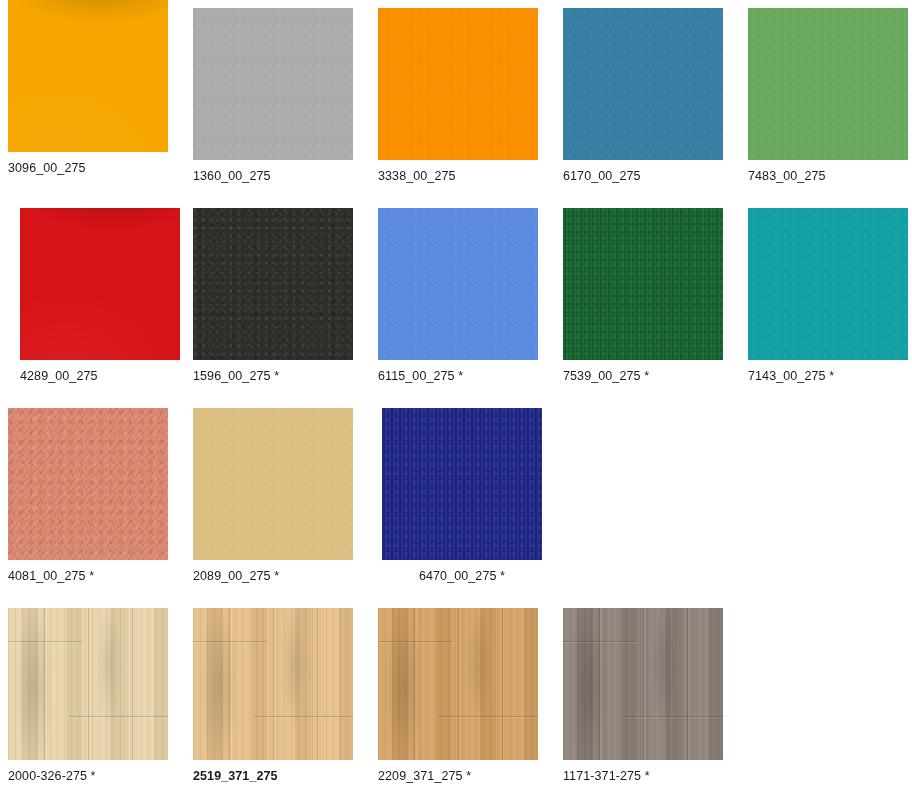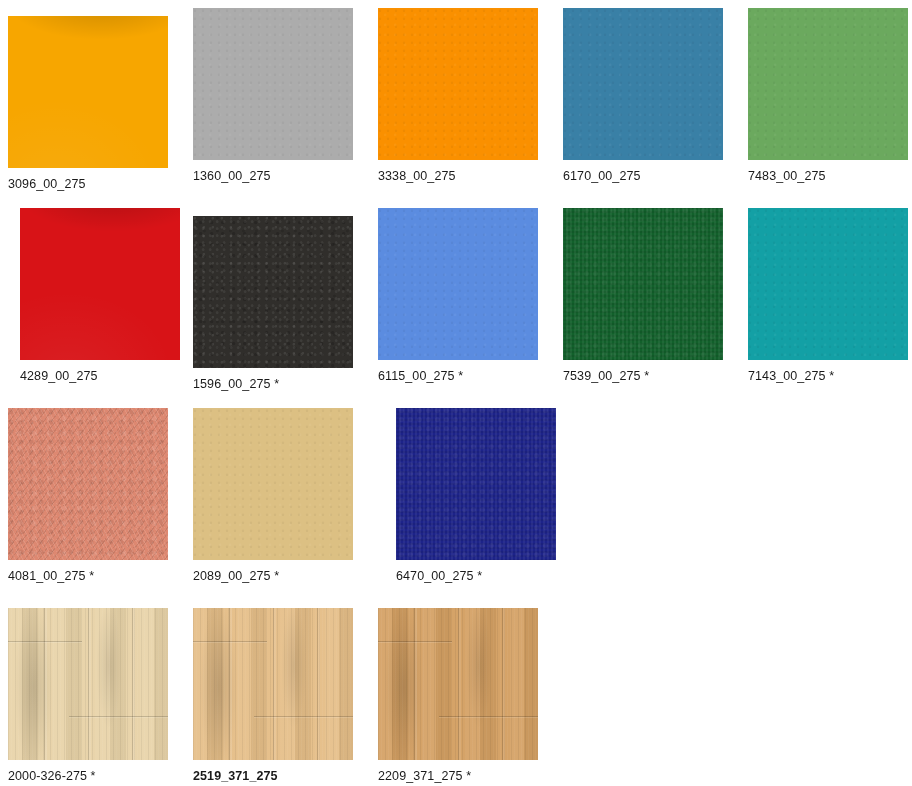--- a/index.html
+++ b/index.html
@@ -136,21 +136,21 @@
     right: 0;
     height: 1px;
     background: rgba(0,0,0,0.17);
     box-shadow: 0 1px 0 rgba(255,255,255,0.13);
   }
 </style>
 </head>
 <body>
 
 <div id="swatch-grid">
-    <div class="swatch-cell" style="left: 8px; top: 16px;">
+    <div class="swatch-cell" style="left: 8px; top: 0;">
       <div class="swatch-tile" style="background: rgb(247, 166, 0);">
         <div class="tex tex-gloss"></div>
       </div>
       <span class="swatch-label">3096_00_275</span>
     </div>
     <div class="swatch-cell" style="left: 193px; top: 8px;">
       <div class="swatch-tile" style="background: rgb(172, 172, 172);">
         <div class="tex tex-matte"></div>
       </div>
       <span class="swatch-label">1360_00_275</span>
@@ -172,21 +172,21 @@
         <div class="tex tex-matte"></div>
       </div>
       <span class="swatch-label">7483_00_275</span>
     </div>
     <div class="swatch-cell" style="left: 20px; top: 208px;">
       <div class="swatch-tile" style="background: rgb(216, 19, 23);">
         <div class="tex tex-gloss"></div>
       </div>
       <span class="swatch-label">4289_00_275</span>
     </div>
-    <div class="swatch-cell" style="left: 193px; top: 216px;">
+    <div class="swatch-cell" style="left: 193px; top: 208px;">
       <div class="swatch-tile" style="background: rgb(48, 46, 43);">
         <div class="tex tex-pebble"></div>
       </div>
       <span class="swatch-label">1596_00_275 *</span>
     </div>
     <div class="swatch-cell" style="left: 378px; top: 208px;">
       <div class="swatch-tile" style="background: rgb(91, 140, 224);">
         <div class="tex tex-matte"></div>
       </div>
       <span class="swatch-label">6115_00_275 *</span>
@@ -208,21 +208,21 @@
         <div class="tex tex-crinkle"></div>
       </div>
       <span class="swatch-label">4081_00_275 *</span>
     </div>
     <div class="swatch-cell" style="left: 193px; top: 408px;">
       <div class="swatch-tile" style="background: rgb(220, 192, 131);">
         <div class="tex tex-matte"></div>
       </div>
       <span class="swatch-label">2089_00_275 *</span>
     </div>
-    <div class="swatch-cell" style="left: 396px; top: 408px;">
+    <div class="swatch-cell" style="left: 382px; top: 408px; text-align: center;">
       <div class="swatch-tile" style="background: rgb(29, 35, 137);">
         <div class="tex tex-felt"></div>
       </div>
       <span class="swatch-label">6470_00_275 *</span>
     </div>
     <div class="swatch-cell" style="left: 8px; top: 608px;">
       <div class="swatch-tile" style="background: rgb(232, 211, 168);">
         <div class="tex tex-wood"></div>
         <div class="tex-wood-seamH" style="top: 33px; left: 0px; right: 54%;"></div>
         <div class="tex-wood-seamH" style="top: 108px; left: 38%; right: 0px;"></div>
@@ -238,13 +238,21 @@
       <span class="swatch-label">2519_371_275</span>
     </div>
     <div class="swatch-cell" style="left: 378px; top: 608px;">
       <div class="swatch-tile" style="background: rgb(212, 160, 99);">
         <div class="tex tex-wood"></div>
         <div class="tex-wood-seamH" style="top: 33px; left: 0px; right: 54%;"></div>
         <div class="tex-wood-seamH" style="top: 108px; left: 38%; right: 0px;"></div>
       </div>
       <span class="swatch-label">2209_371_275 *</span>
     </div>
+    <div class="swatch-cell" style="left: 563px; top: 608px;">
+      <div class="swatch-tile" style="background: rgb(140, 127, 120);">
+        <div class="tex tex-wood"></div>
+        <div class="tex-wood-seamH" style="top: 33px; left: 0px; right: 54%;"></div>
+        <div class="tex-wood-seamH" style="top: 108px; left: 38%; right: 0px;"></div>
+      </div>
+      <span class="swatch-label">1171-371-275 *</span>
+    </div>
   </div>
 
 </body></html>

